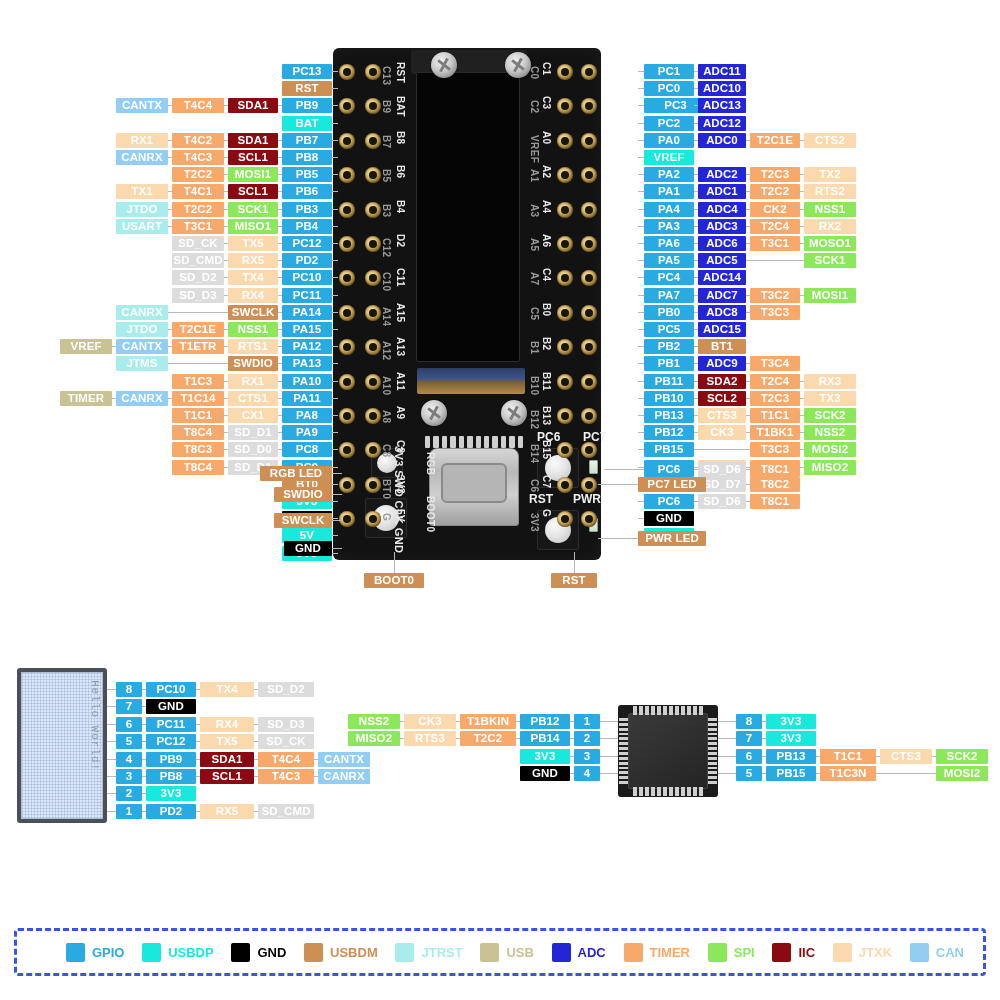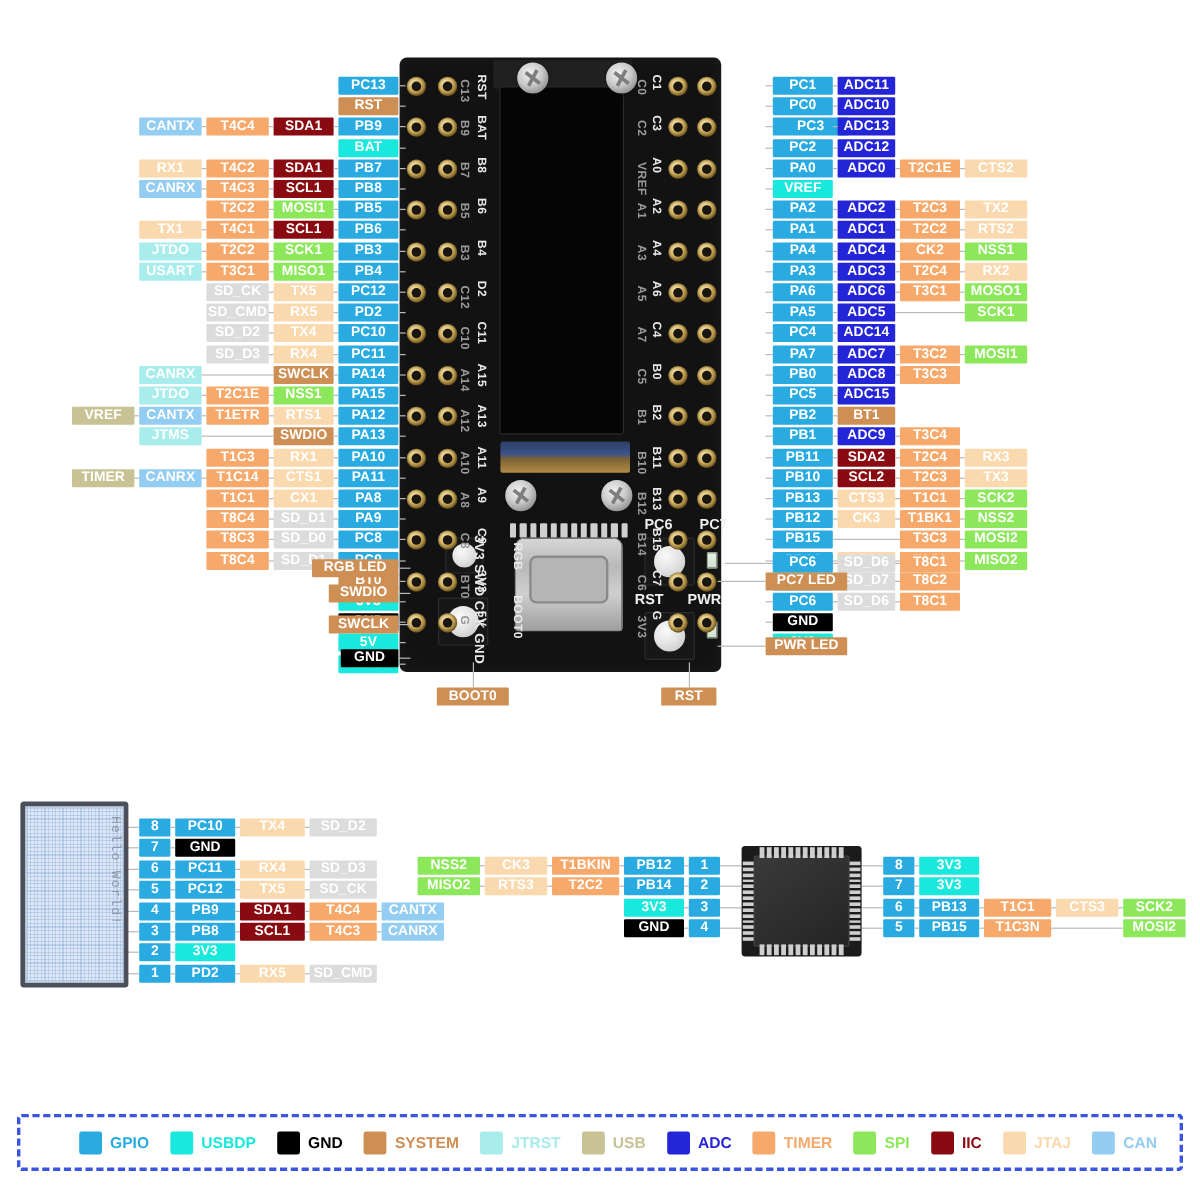--- a/index.html
+++ b/index.html
@@ -877,21 +877,21 @@
       <div class="leg-item">
         <span class="leg-sw" style="background: rgb(25, 232, 220);"></span>
         <span class="leg-tx" style="color: rgb(25, 232, 220);">USBDP</span>
       </div>
       <div class="leg-item">
         <span class="leg-sw" style="background: rgb(0, 0, 0);"></span>
         <span class="leg-tx" style="color: rgb(0, 0, 0);">GND</span>
       </div>
       <div class="leg-item">
         <span class="leg-sw" style="background: rgb(206, 143, 85);"></span>
-        <span class="leg-tx" style="color: rgb(206, 143, 85);">SYSTEM</span>
+        <span class="leg-tx" style="color: rgb(206, 143, 85);">USBDM</span>
       </div>
       <div class="leg-item">
         <span class="leg-sw" style="background: rgb(168, 236, 236);"></span>
         <span class="leg-tx" style="color: rgb(168, 236, 236);">JTRST</span>
       </div>
       <div class="leg-item">
         <span class="leg-sw" style="background: rgb(200, 194, 149);"></span>
         <span class="leg-tx" style="color: rgb(200, 194, 149);">USB</span>
       </div>
       <div class="leg-item">
@@ -905,21 +905,21 @@
       <div class="leg-item">
         <span class="leg-sw" style="background: rgb(140, 232, 90);"></span>
         <span class="leg-tx" style="color: rgb(140, 232, 90);">SPI</span>
       </div>
       <div class="leg-item">
         <span class="leg-sw" style="background: rgb(138, 10, 18);"></span>
         <span class="leg-tx" style="color: rgb(138, 10, 18);">IIC</span>
       </div>
       <div class="leg-item">
         <span class="leg-sw" style="background: rgb(251, 217, 174);"></span>
-        <span class="leg-tx" style="color: rgb(251, 217, 174);">JTAJ</span>
+        <span class="leg-tx" style="color: rgb(251, 217, 174);">JTXK</span>
       </div>
       <div class="leg-item">
         <span class="leg-sw" style="background: rgb(147, 205, 242);"></span>
         <span class="leg-tx" style="color: rgb(147, 205, 242);">CAN</span>
       </div>
     </div>
 
 </div>
 
 </body></html>

